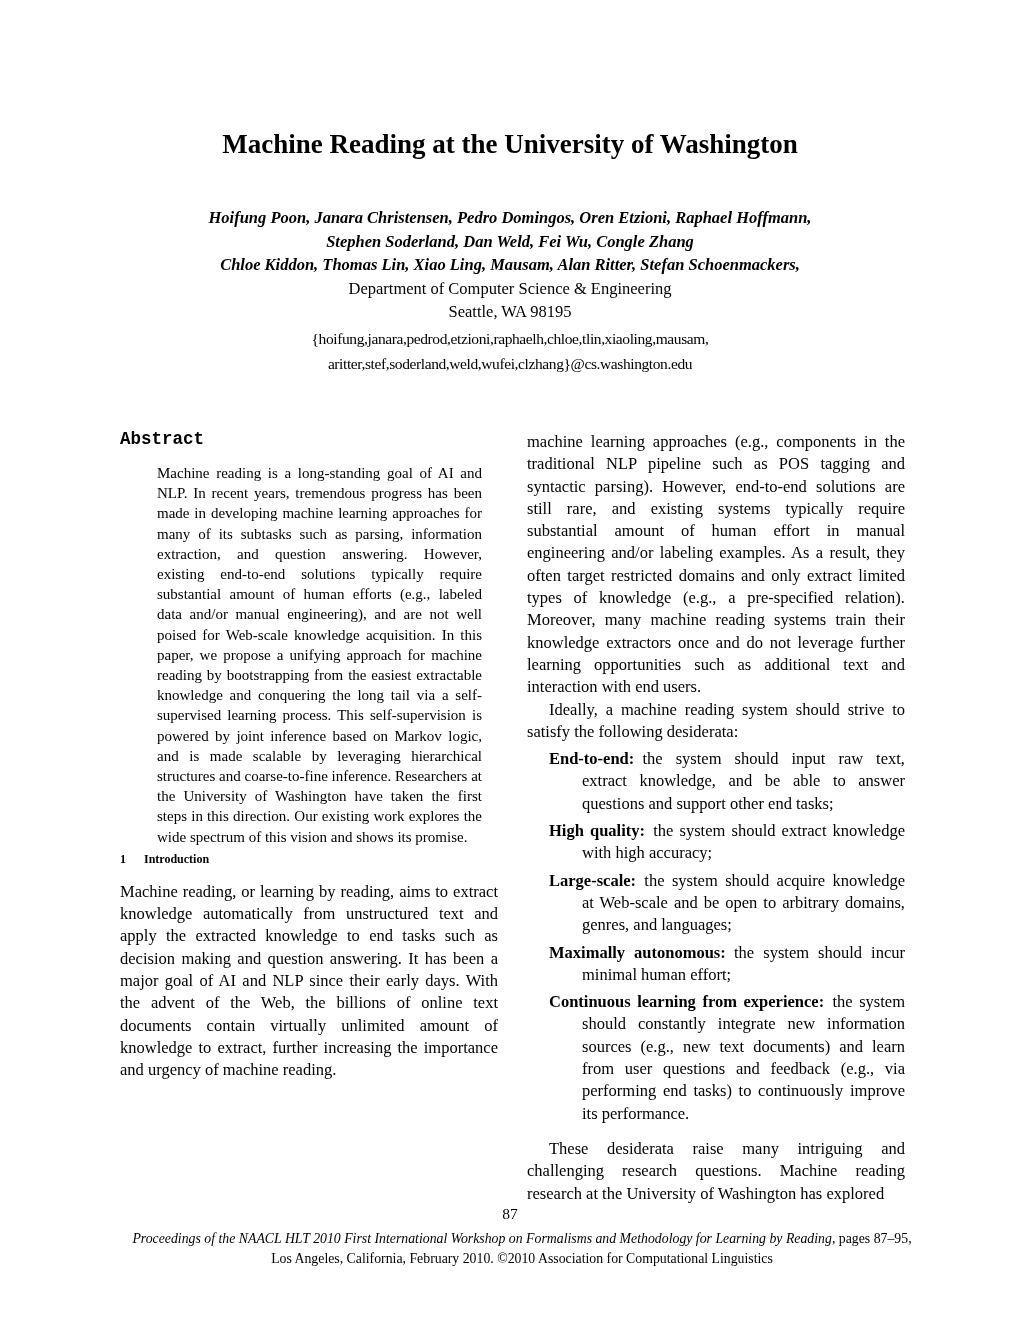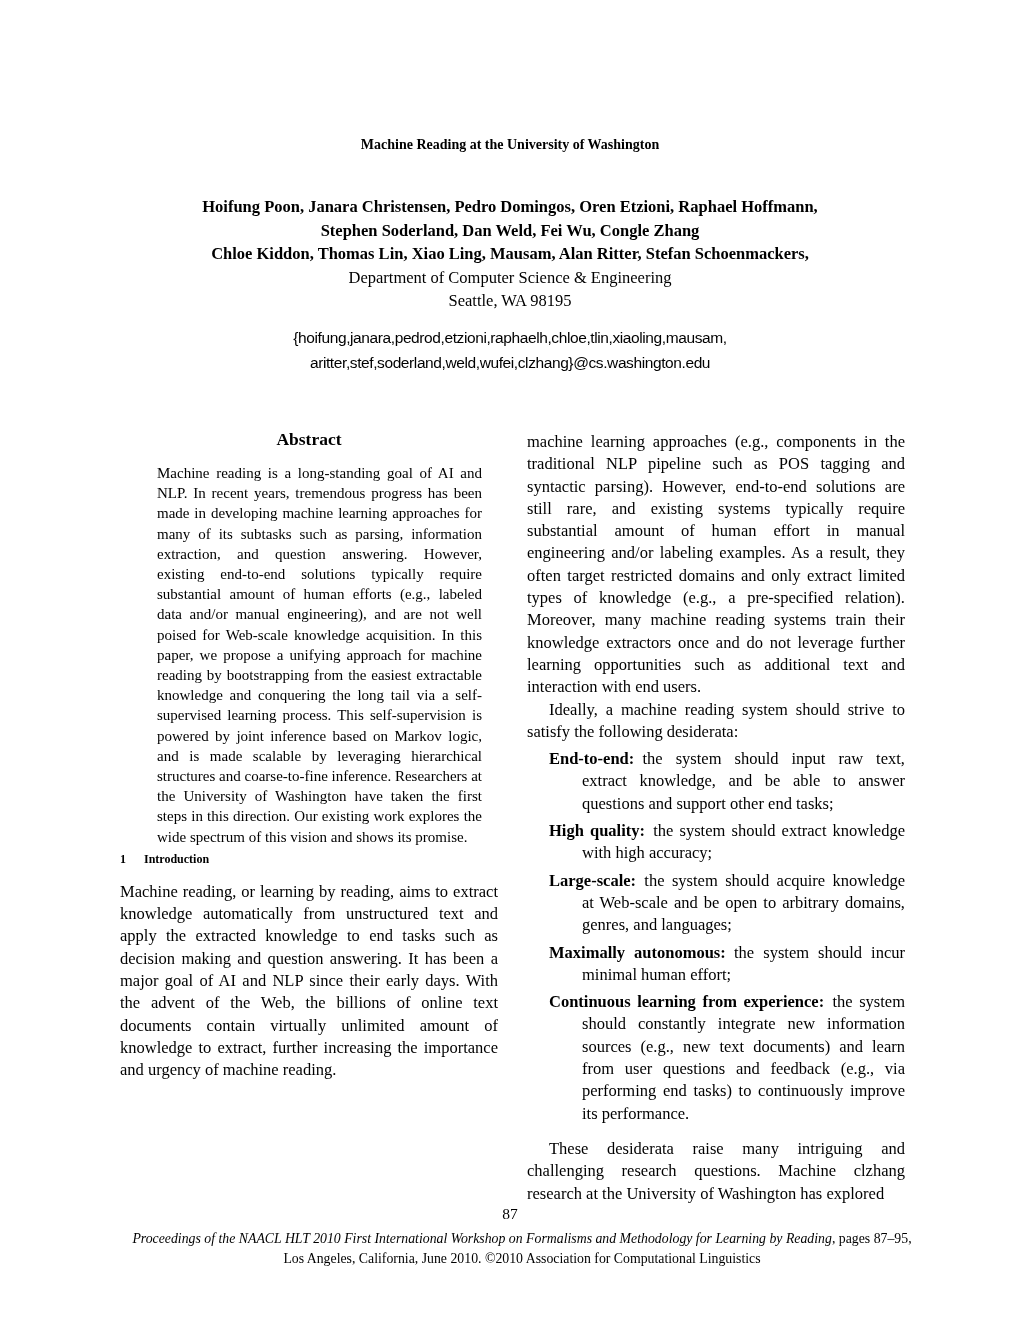--- a/index.html
+++ b/index.html
@@ -17,37 +17,38 @@
 
   
   .header {
     position: absolute;
     top: 131px;
     left: 0;
     right: 0;
     text-align: center;
   }
   .paper-title {
-    font-size: 14px;
+    font-size: 27px;
     font-weight: bold;
     line-height: 27px;
   }
   .authors {
-    margin-top: 37px;
+    margin-top: 48px;
     font-size: 16.5px;
     font-weight: bold;
     line-height: 23.6px;
+    font-style: italic;
   }
   .affiliation {
     font-size: 16.5px;
     line-height: 23.6px;
   }
   .emails {
-    margin-top: 12px;
-    font-family: Liberation Sans, sans-serif;
+    margin-top: 2px;
+    font-family: Liberation Serif, serif;
     font-size: 15.5px;
     line-height: 25px;
     letter-spacing: -0.4px;
   }
 
   
   .col-left {
     position: absolute;
     left: 120px;
     top: 428px;
@@ -63,24 +64,24 @@
     font-size: 16.5px;
     line-height: 22.3px;
     text-align: justify;
     font-family: Liberation Serif, serif;
   }
   .body-text p { text-align: justify; }
   .indent { text-indent: 22px; }
 
   
   .abstract-heading {
-    text-align: center;
     font-weight: bold;
     font-size: 17.5px;
     line-height: 22px;
+    font-family: Liberation Mono, monospace;
   }
   .abstract-body {
     margin: 13px 16px 0 37px;
     font-size: 15px;
     line-height: 20.2px;
     text-align: justify;
   }
 
   
   .section-heading {
@@ -172,23 +173,23 @@
         <span class="item-label">Large-scale:</span><span>the system should acquire knowledge at Web-scale and be open to arbitrary domains, genres, and languages;</span>
       </div>
       <div class="desideratum">
         <span class="item-label">Maximally autonomous:</span><span>the system should incur minimal human effort;</span>
       </div>
       <div class="desideratum">
         <span class="item-label">Continuous learning from experience:</span><span>the system should constantly integrate new information sources (e.g., new text documents) and learn from user questions and feedback (e.g., via performing end tasks) to continuously improve its performance.</span>
       </div>
     </div>
 
-    <p class="indent para-after-list">These desiderata raise many intriguing and challenging research questions.  Machine clzhang research at the University of Washington has explored</p>
+    <p class="indent para-after-list">These desiderata raise many intriguing and challenging research questions.  Machine reading research at the University of Washington has explored</p>
   </div>
 
   <div class="page-number">87</div>
 
   <div class="footer-proceedings">
     <div><span class="it">Proceedings of the NAACL HLT 2010 First International Workshop on Formalisms and Methodology for Learning by Reading</span><span>, pages 87–95,</span></div>
-    <div>Los Angeles, California, June 2010. ©2010 Association for Computational Linguistics</div>
+    <div>Los Angeles, California, February 2010. ©2010 Association for Computational Linguistics</div>
   </div>
 
 </div>
 
 </body></html>

